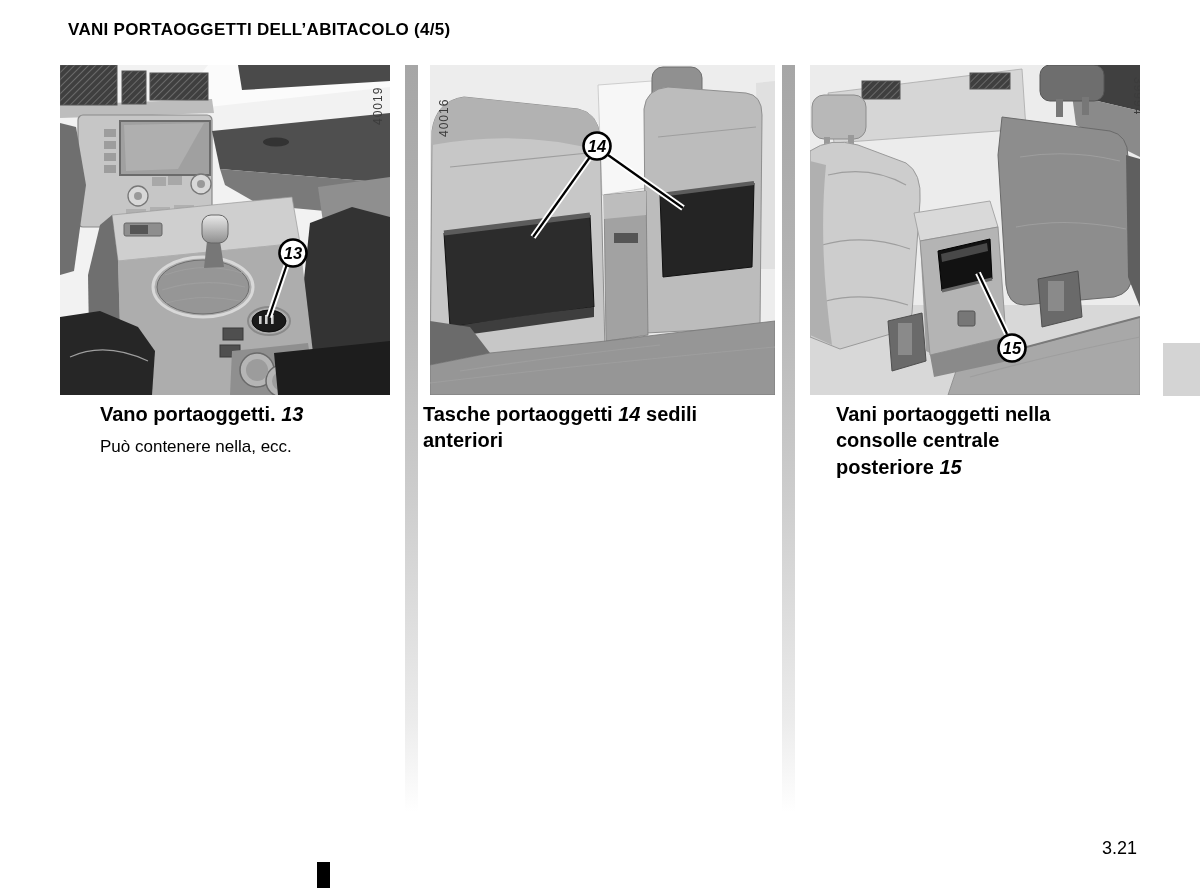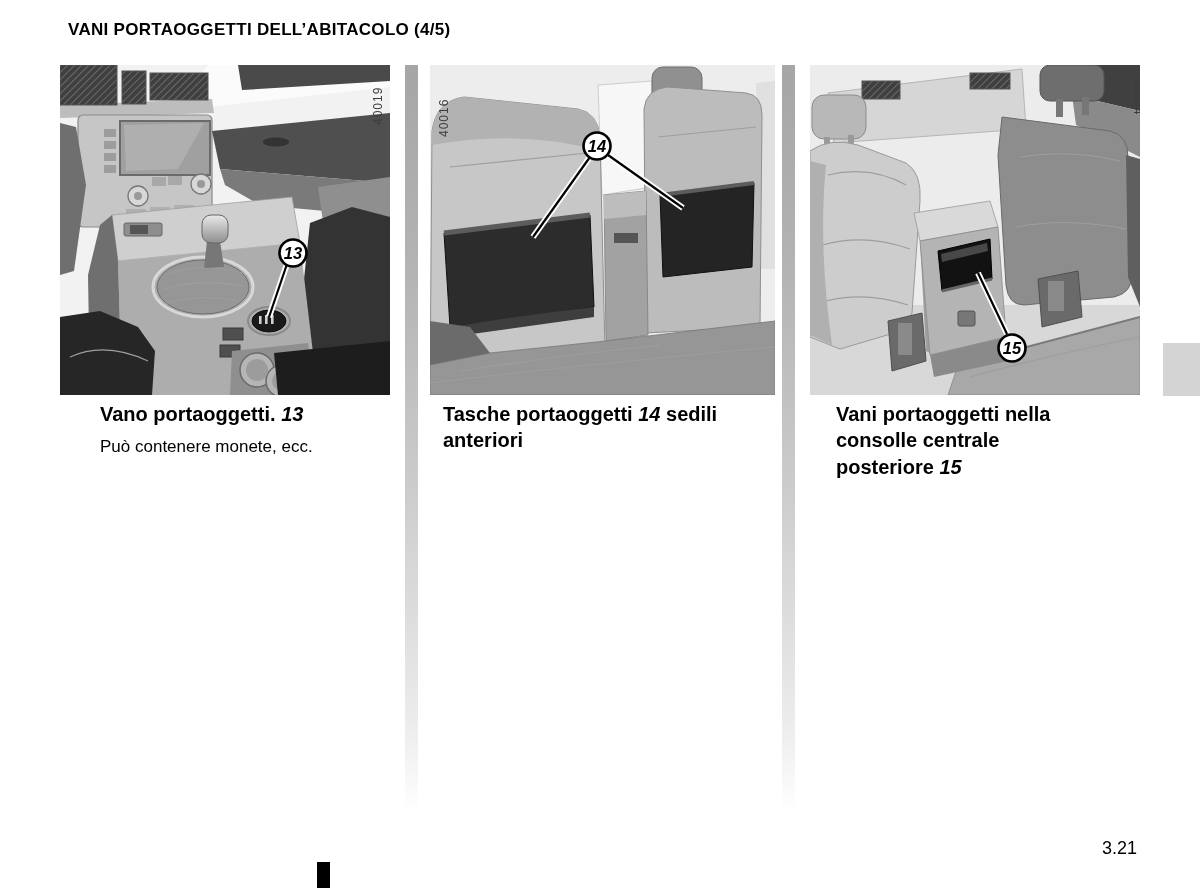--- a/index.html
+++ b/index.html
@@ -11,21 +11,21 @@
   .fig svg{display:block;}
   #fig1{left:60px;width:330px;height:330px;}
   #fig2{left:430px;width:345px;height:330px;}
   #fig3{left:810px;width:330px;height:330px;}
   .separator{position:absolute;top:65px;width:13px;height:747px;
     background:linear-gradient(to bottom,#a6a6a6 0%,#b4b4b4 28%,#cdcdcd 58%,#ececec 88%,#ffffff 100%);}
   #sep1{left:405px;}
   #sep2{left:782px;}
   .caption{position:absolute;top:401px;font-size:20px;font-weight:700;line-height:1.32;}
   #cap1{left:60px;width:340px;margin-left:40px;}
-  #cap2{left:443px;width:312px;}
+  #cap2{left:423px;width:312px;}
   #cap3{left:836px;width:262px;}
   .cap-num{font-style:italic;}
   .cap-sub{margin-top:9px;font-size:17px;font-weight:400;line-height:1.25;}
   .page-number{position:absolute;left:1102px;top:838px;font-size:18px;font-weight:400;}
   .side-tab{position:absolute;right:0;top:343px;width:37px;height:53px;background:#d4d4d4;}
   .print-mark{position:absolute;left:317px;top:862px;width:13px;height:26px;background:#000;}
   svg text{font-family:"Liberation Sans",sans-serif;}
   .photo-id{font-size:12px;fill:#3c3c3c;letter-spacing:1px;}
   .callout-num{font-size:16.5px;font-weight:700;font-style:italic;text-anchor:middle;fill:#000;}
   .seam{fill:none;stroke:#9e9e9e;stroke-width:1.1;}
@@ -247,21 +247,21 @@
         <line x1="197" y1="269" x2="168" y2="208" stroke="#000" stroke-width="2.2"></line>
         <circle cx="202" cy="283" r="13.5" fill="#fff" stroke="#000" stroke-width="2.6"></circle>
         <text class="callout-num" x="202" y="289">15</text>
       </g>
       <text class="photo-id" transform="translate(324,12) rotate(90)">39994</text>
     </svg>
   </div>
 
   <div class="caption" id="cap1">
     <div><span>Vano portaoggetti.</span> <span class="cap-num">13</span></div>
-    <div class="cap-sub">Può contenere monete, ecc.</div>
+    <div class="cap-sub">Può contenere nella, ecc.</div>
   </div>
 
   <div class="caption" id="cap2">
     <span>Tasche portaoggetti</span>
     <span class="cap-num">14</span>
     <span>sedili anteriori</span>
   </div>
 
   <div class="caption" id="cap3">
     <span>Vani portaoggetti nella consolle centrale posteriore</span>

